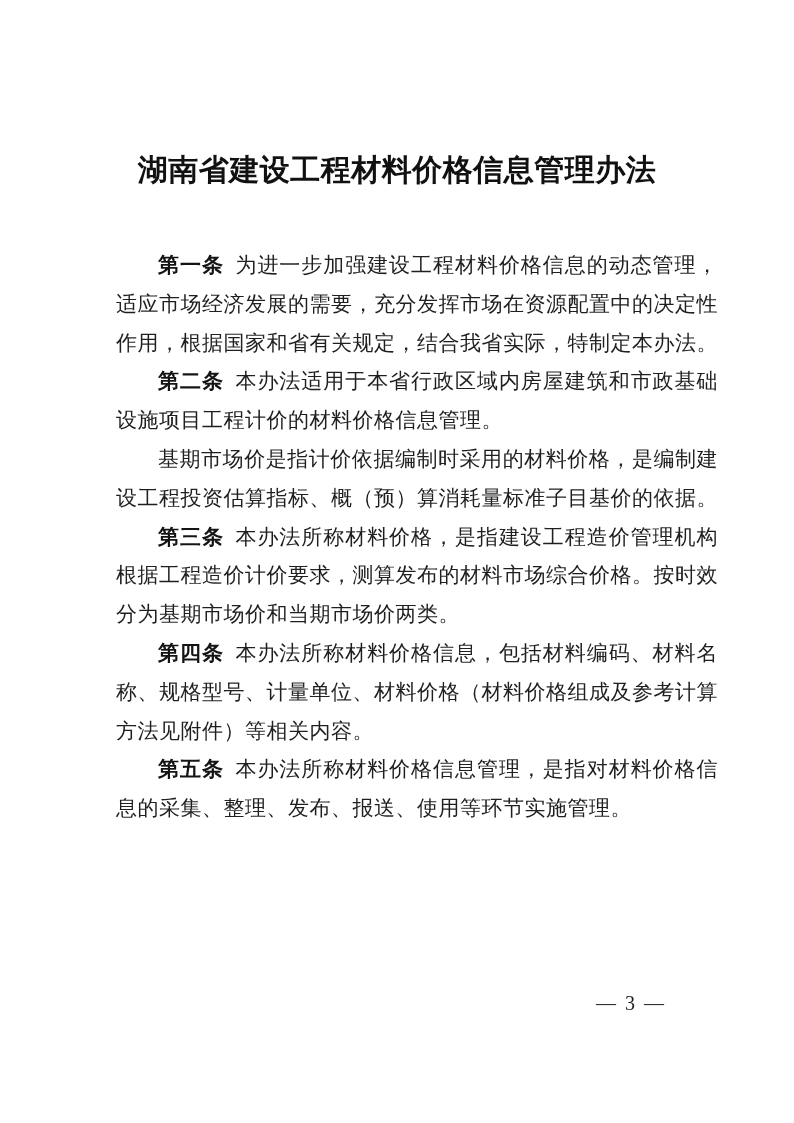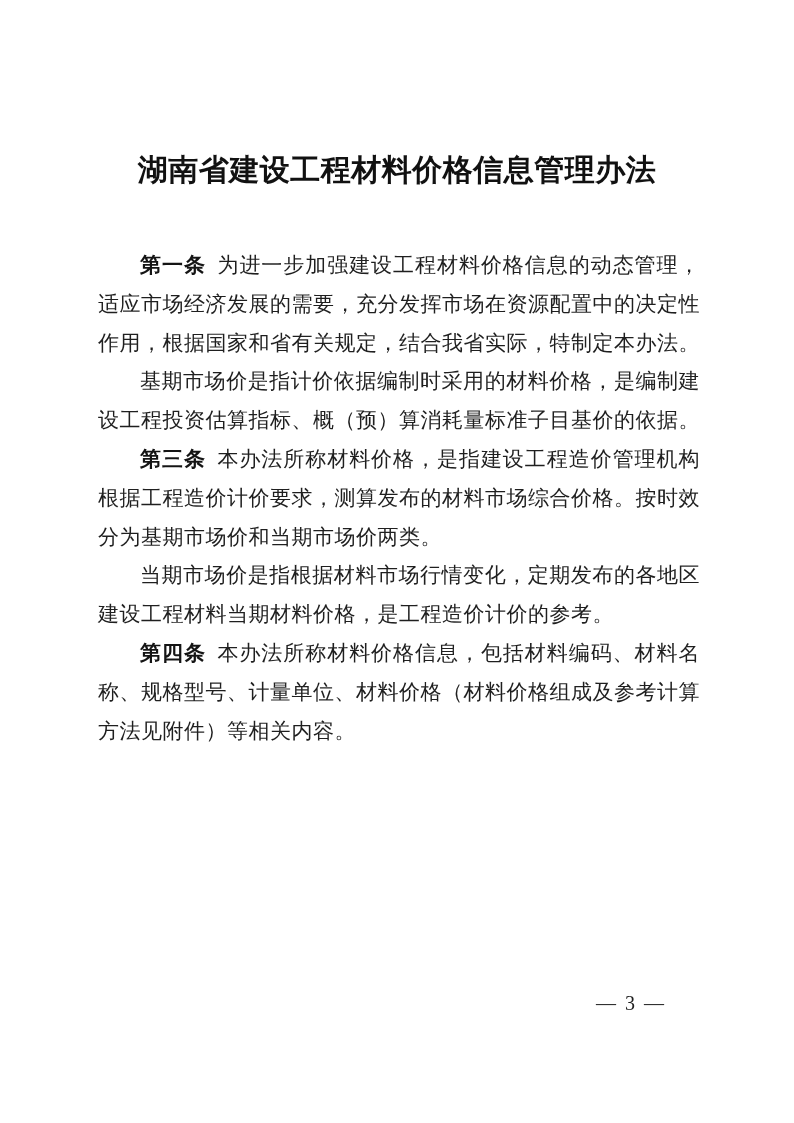--- a/index.html
+++ b/index.html
@@ -24,21 +24,21 @@
     text-align: center;
     font-size: 30px;
     font-weight: bold;
     color: #111111;
     letter-spacing: 0.5px;
     margin: 0;
   }
   .doc-body {
     position: absolute;
     top: 246px;
-    left: 98px;
+    left: 116px;
     width: 602px;
   }
   .para {
     margin: 0;
     font-size: 21px;
     line-height: 38.8px;
     text-align: justify;
     text-indent: 2em;
     letter-spacing: 0.5px;
     color: #1f1f1f;
@@ -62,21 +62,22 @@
 </style>
 </head>
 <body>
 
 <div class="page">
 
   <h1 class="doc-title">湖南省建设工程材料价格信息管理办法</h1>
 
   <div class="doc-body">
     <p class="para"><span class="para-label">第一条</span><span>为进一步加强建设工程材料价格信息的动态管理，适应市场经济发展的需要，充分发挥市场在资源配置中的决定性作用，根据国家和省有关规定，结合我省实际，特制定本办法。</span></p>
+    <p class="para"><span class="para-label">第二条</span><span>本办法适用于本省行政区域内房屋建筑和市政基础设施项目工程计价的材料价格信息管理。</span></p>
     <p class="para"><span class="para-label"></span><span>基期市场价是指计价依据编制时采用的材料价格，是编制建设工程投资估算指标、概（预）算消耗量标准子目基价的依据。</span></p>
     <p class="para"><span class="para-label">第三条</span><span>本办法所称材料价格，是指建设工程造价管理机构根据工程造价计价要求，测算发布的材料市场综合价格。按时效分为基期市场价和当期市场价两类。</span></p>
-    <p class="para"><span class="para-label"></span><span>当期市场价是指根据材料市场行情变化，定期发布的各地区建设工程材料当期材料价格，是工程造价计价的参考。</span></p>
     <p class="para"><span class="para-label">第四条</span><span>本办法所称材料价格信息，包括材料编码、材料名称、规格型号、计量单位、材料价格（材料价格组成及参考计算方法见附件）等相关内容。</span></p>
+    <p class="para"><span class="para-label">第五条</span><span>本办法所称材料价格信息管理，是指对材料价格信息的采集、整理、发布、报送、使用等环节实施管理。</span></p>
   </div>
 
   <div class="page-number">— 3 —</div>
 
 </div>
 
 </body></html>

